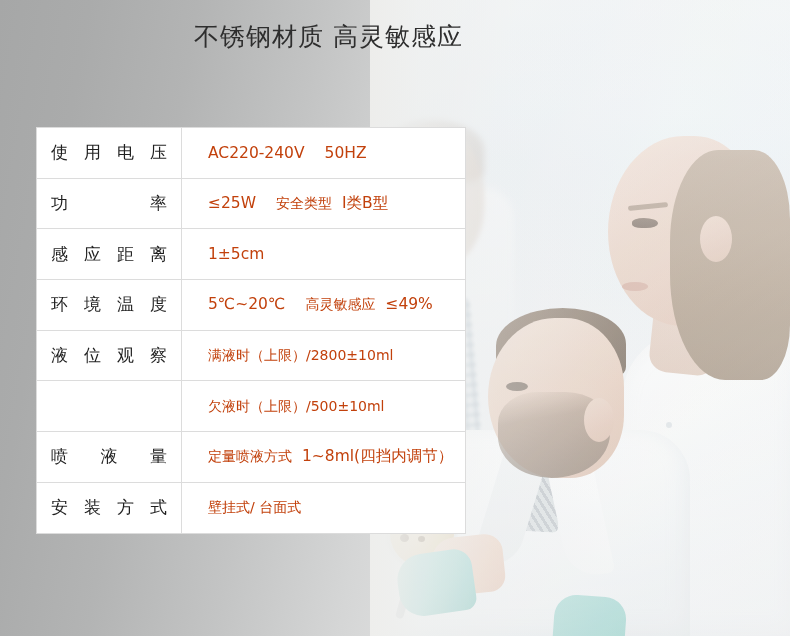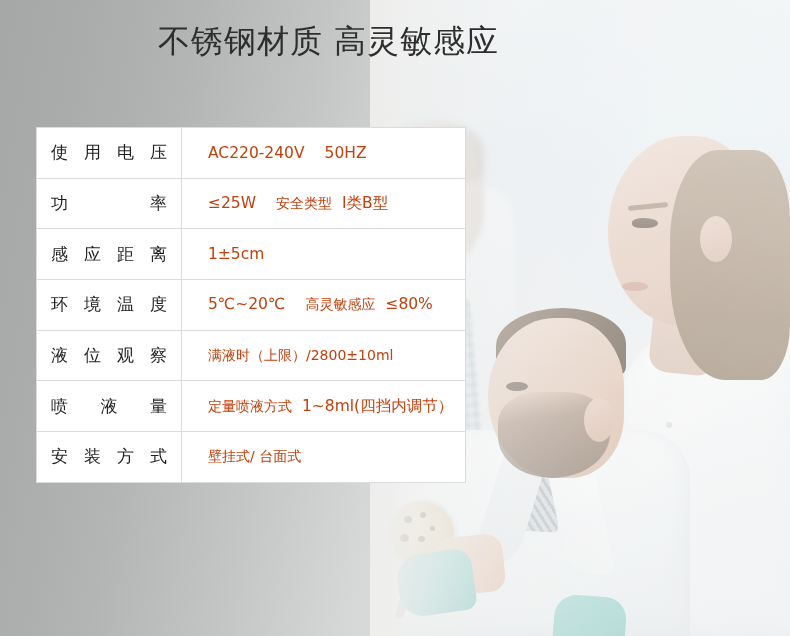--- a/index.html
+++ b/index.html
@@ -324,21 +324,21 @@
       linear-gradient(180deg, rgba(248,249,249,0.55) 0%, rgba(250,250,250,0.18) 25%, rgba(252,252,252,0.10) 60%, rgba(255,255,255,0.30) 100%);
   }
 
   
   .heading {
     position: absolute;
     left: 0;
     top: 20px;
     width: 657px;
     text-align: center;
-    font-size: 32px;
+    font-size: 25px;
     letter-spacing: 1px;
     color: #2e2e2e;
     font-family: "DejaVu Sans", "Liberation Sans", sans-serif;
     font-weight: 500;
     z-index: 6;
   }
 
   
   .spec-table {
     position: absolute;
@@ -492,38 +492,46 @@
       <tr>
         <td class="label">
           <div class="label-inner c4">
             <span>环</span>
             <span>境</span>
             <span>温</span>
             <span>度</span>
           </div>
         </td>
         <td class="value">
-          <span>5℃~20℃</span><span class="sp"></span><span class="cn">高灵敏感应</span><span class="sp-sm"></span><span>≤80%</span>
+          <span>5℃~20℃</span><span class="sp"></span><span class="cn">高灵敏感应</span><span class="sp-sm"></span><span>≤49%</span>
         </td>
       </tr>
 
       <tr>
         <td class="label">
           <div class="label-inner c4">
             <span>液</span>
             <span>位</span>
             <span>观</span>
             <span>察</span>
           </div>
         </td>
         <td class="value">
           <span class="cn">满液时（上限）/2800±10ml</span>
         </td>
       </tr>
 
+      <tr>
+        <td class="label">
+          <div class="label-inner c4"></div>
+        </td>
+        <td class="value">
+          <span class="cn">欠液时（上限）/500±10ml</span>
+        </td>
+      </tr>
 
       <tr>
         <td class="label">
           <div class="label-inner">
             <span>喷</span>
             <span>液</span>
             <span>量</span>
           </div>
         </td>
         <td class="value">

